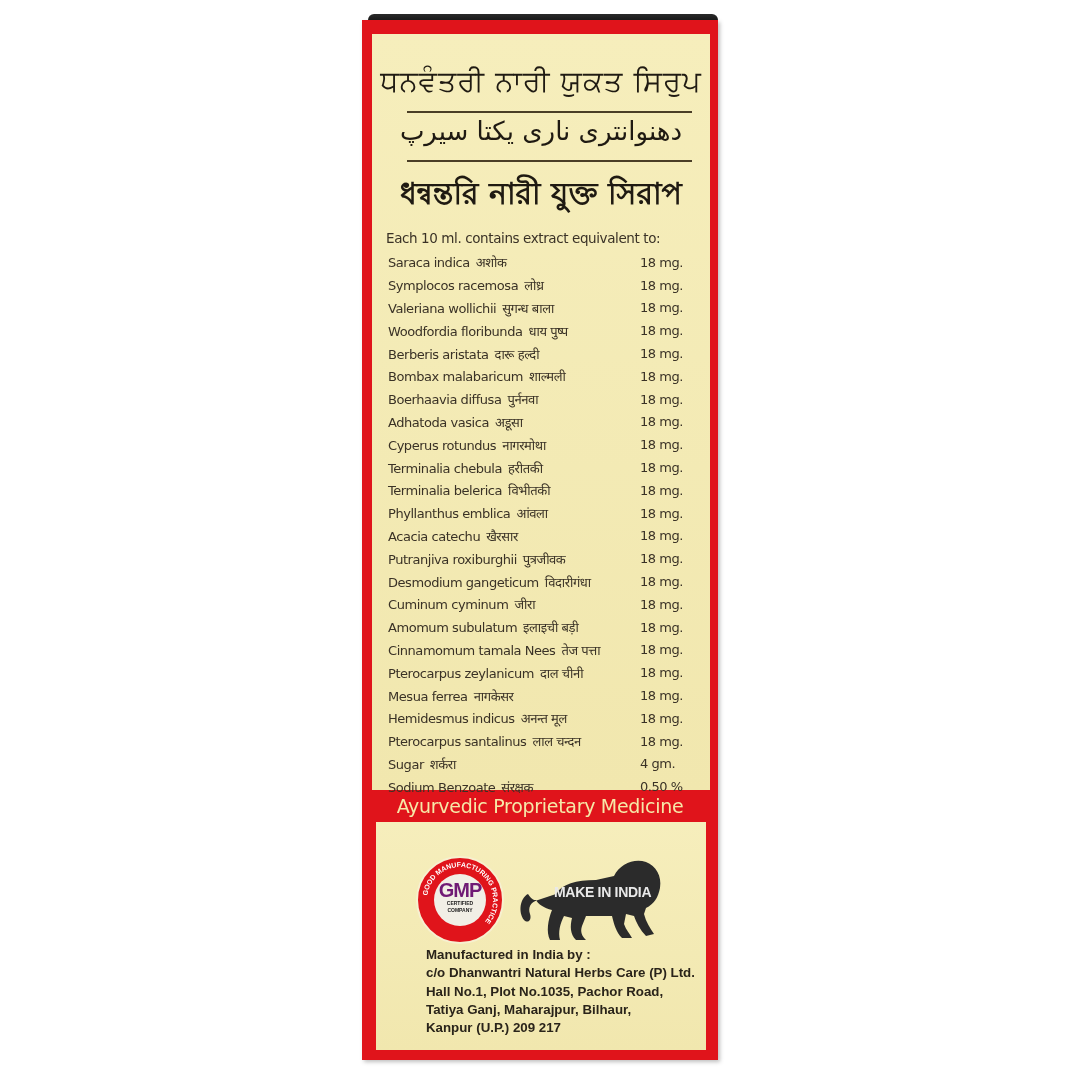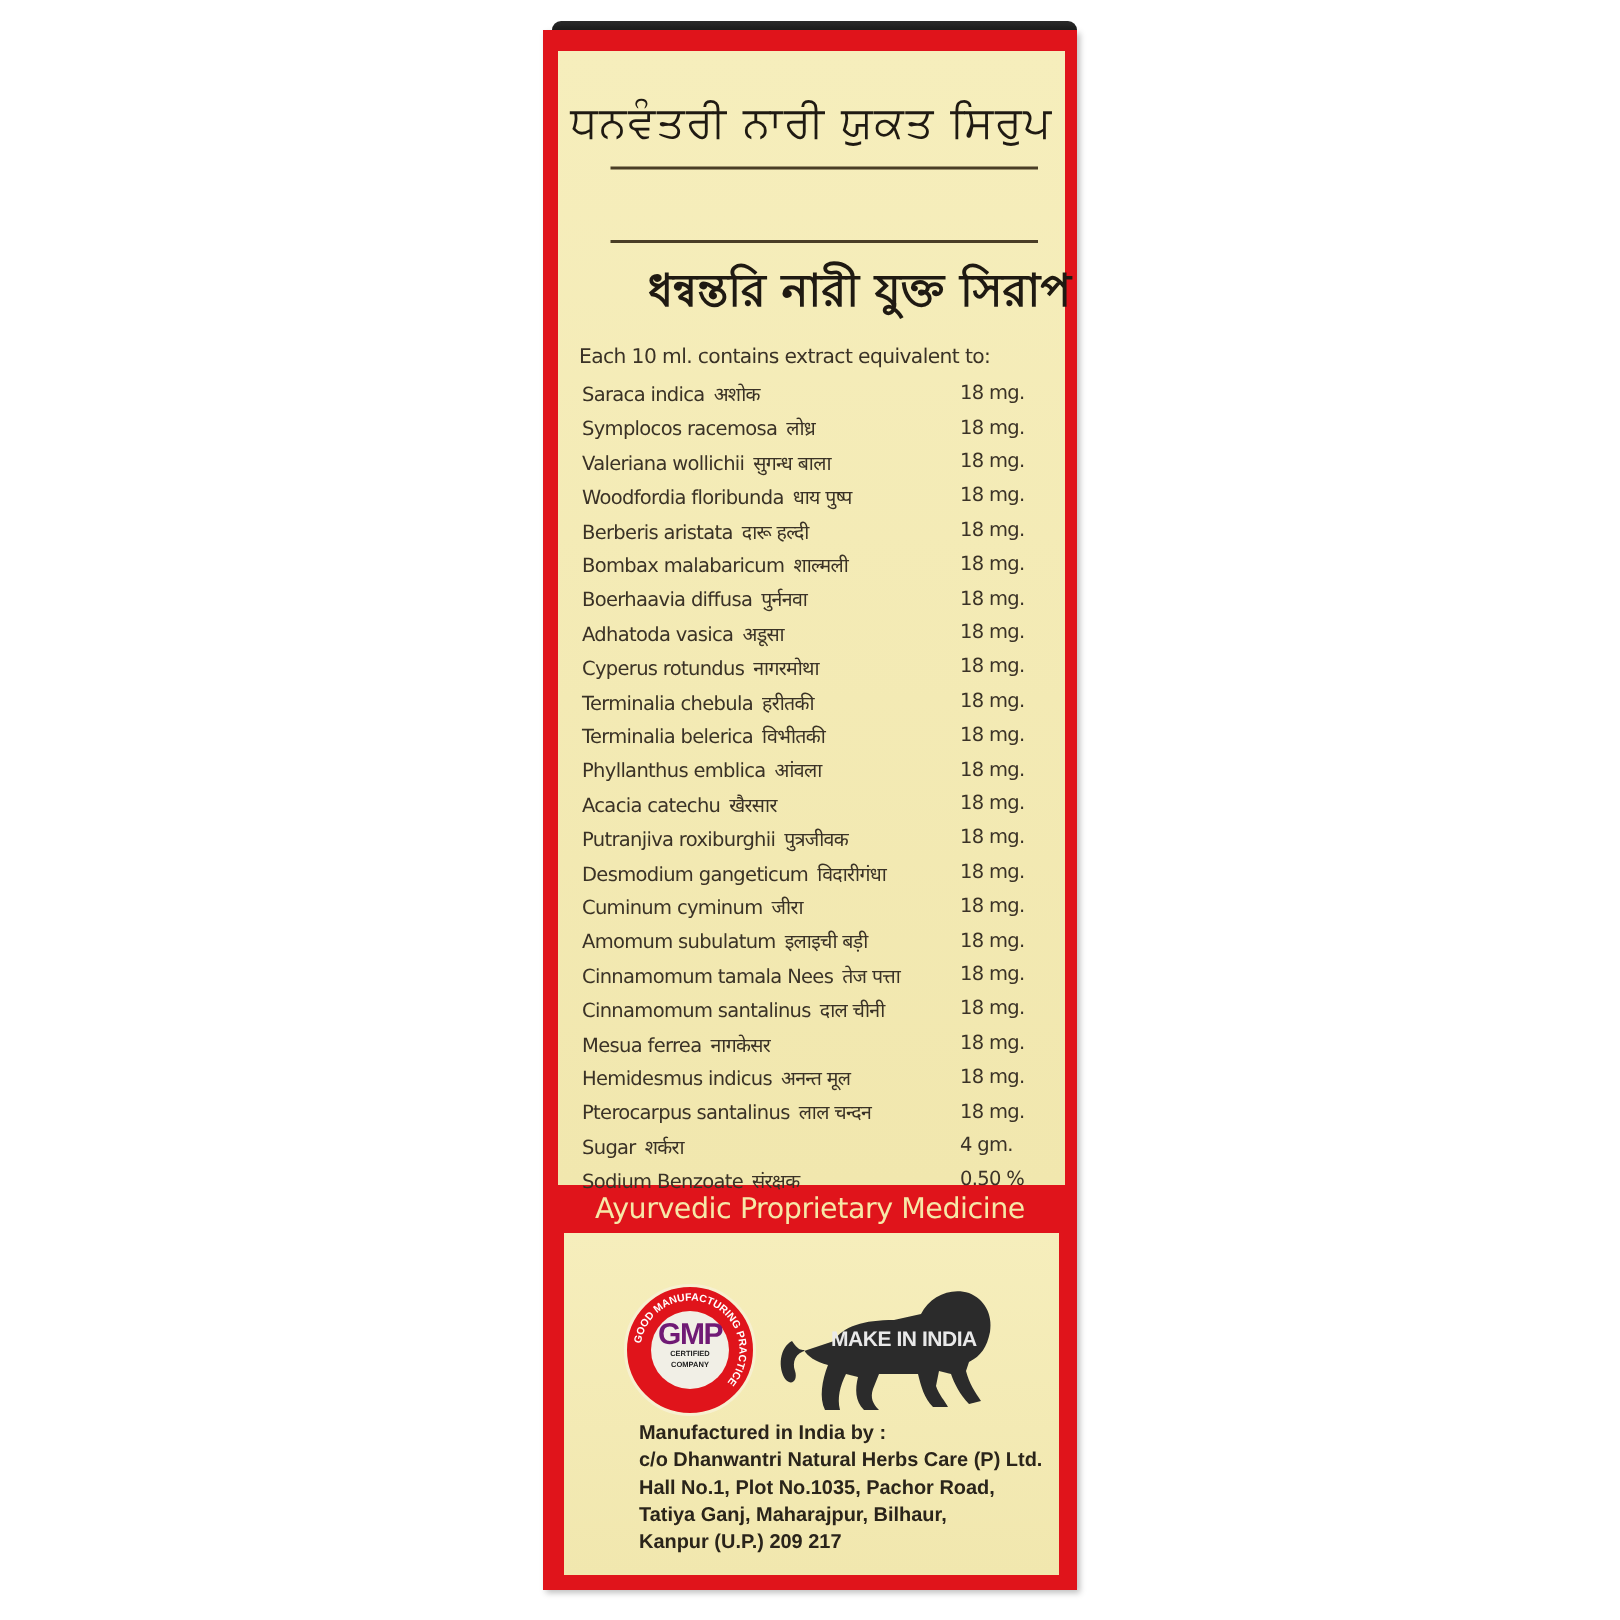--- a/index.html
+++ b/index.html
@@ -23,21 +23,21 @@
   }
   .panel.top { left:10px; top:14px; width:338px; height:756px; }
   .panel.bottom { left:14px; top:802px; width:330px; height:228px; }
 
   .title-punjabi, .title-urdu, .title-bengali {
     position:absolute; left:0; width:338px; text-align:center; color:#1f1a12;
     font-family: "DejaVu Sans", sans-serif;
   }
   .title-punjabi { top:30px; font-size:29px; letter-spacing:1px; }
   .title-urdu { top:82px; font-size:26px; direction:rtl; }
-  .title-bengali { top:136px; font-size:30px; font-weight:bold;padding-left:32px; }
+  .title-bengali { top:136px; font-size:30px; font-weight:bold; }
   .rule { position:absolute; left:35px; width:285px; height:2px; background:#4a3e26; }
   .rule.r1 { top:77px; }
   .rule.r2 { top:126px; }
 
   .intro {
     position:absolute; left:14px; top:196px; font-size:13.5px; color:#3a3226;
     font-family:"DejaVu Sans", sans-serif;
     letter-spacing:-0.4px;
   }
   .list { position:absolute; left:16px; top:217px; width:314px; }
@@ -88,20 +88,21 @@
 </style>
 </head>
 <body>
 
 <div class="box-shadow-top"></div>
 <div class="box">
 
   <div class="panel top">
     <div class="title-punjabi">ਧਨਵੰਤਰੀ ਨਾਰੀ ਯੁਕਤ ਸਿਰੁਪ</div>
     <div class="rule r1"></div>
+    <div class="title-urdu">دھنوانتری ناری یکتا سیرپ</div>
     <div class="rule r2"></div>
     <div class="title-bengali">ধন্বন্তরি নারী যুক্ত সিরাপ</div>
 
     <div class="intro">Each 10 ml. contains extract equivalent to:</div>
 
     <div class="list">
       <div class="row">
           <span class="name"><span>Saraca indica</span><span class="hi">अशोक</span></span>
           <span class="qty">18 mg.</span>
         </div>
@@ -167,21 +168,21 @@
         </div>
       <div class="row">
           <span class="name"><span>Amomum subulatum</span><span class="hi">इलाइची बड़ी</span></span>
           <span class="qty">18 mg.</span>
         </div>
       <div class="row">
           <span class="name"><span>Cinnamomum tamala Nees</span><span class="hi">तेज पत्ता</span></span>
           <span class="qty">18 mg.</span>
         </div>
       <div class="row">
-          <span class="name"><span>Cinnamomum santalinus</span><span class="hi">दाल चीनी</span></span>
+          <span class="name"><span>Pterocarpus zeylanicum</span><span class="hi">दाल चीनी</span></span>
           <span class="qty">18 mg.</span>
         </div>
       <div class="row">
           <span class="name"><span>Mesua ferrea</span><span class="hi">नागकेसर</span></span>
           <span class="qty">18 mg.</span>
         </div>
       <div class="row">
           <span class="name"><span>Hemidesmus indicus</span><span class="hi">अनन्त मूल</span></span>
           <span class="qty">18 mg.</span>
         </div>

